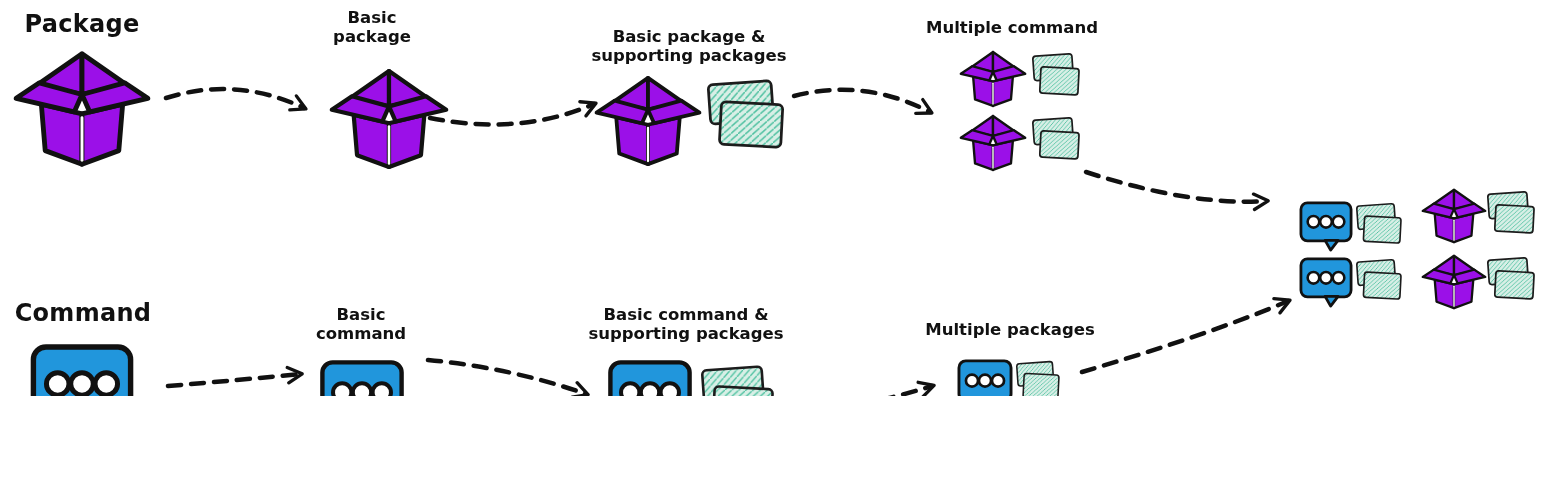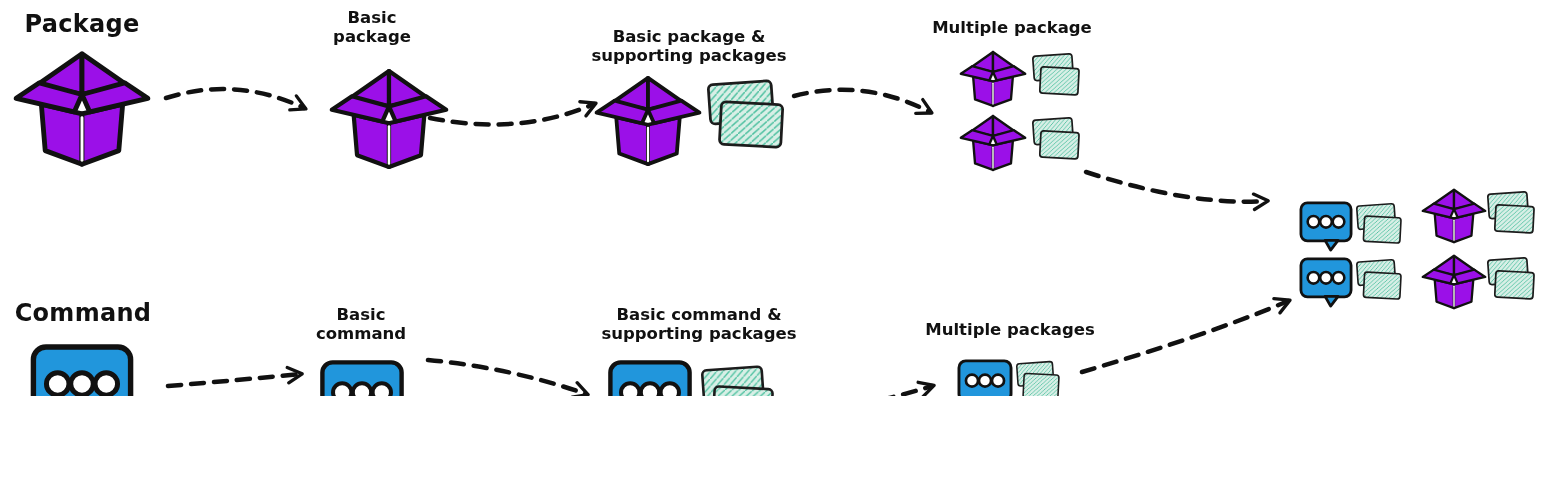--- a/index.html
+++ b/index.html
@@ -129,22 +129,22 @@
       <use href="#sym-box" x="1420" y="250" width="68" height="64"></use>
       <use href="#sym-support" x="1484" y="256" width="52" height="46"></use>
     </g>
   </svg>
 
   <div class="lbl title" style="left:82px;  top:11px;">Package</div>
   <div class="lbl node" style="left:372px; top:9px;">Basic
 package</div>
   <div class="lbl node" style="left:689px; top:28px;text-align:center;">Basic package &amp;
 supporting packages</div>
-  <div class="lbl node" style="left:1012px; top:19px;">Multiple package</div>
+  <div class="lbl node" style="left:1012px; top:19px;">Multiple command</div>
 
   <div class="lbl title" style="left:83px; top:300px;">Command</div>
   <div class="lbl node" style="left:361px; top:306px;">Basic
 command</div>
-  <div class="lbl node" style="left:686px; top:306px;margin-left:13px;">Basic command &amp;
+  <div class="lbl node" style="left:686px; top:306px;">Basic command &amp;
 supporting packages</div>
   <div class="lbl node" style="left:1010px; top:321px;">Multiple packages</div>
 
 </div>
 
 </body></html>

